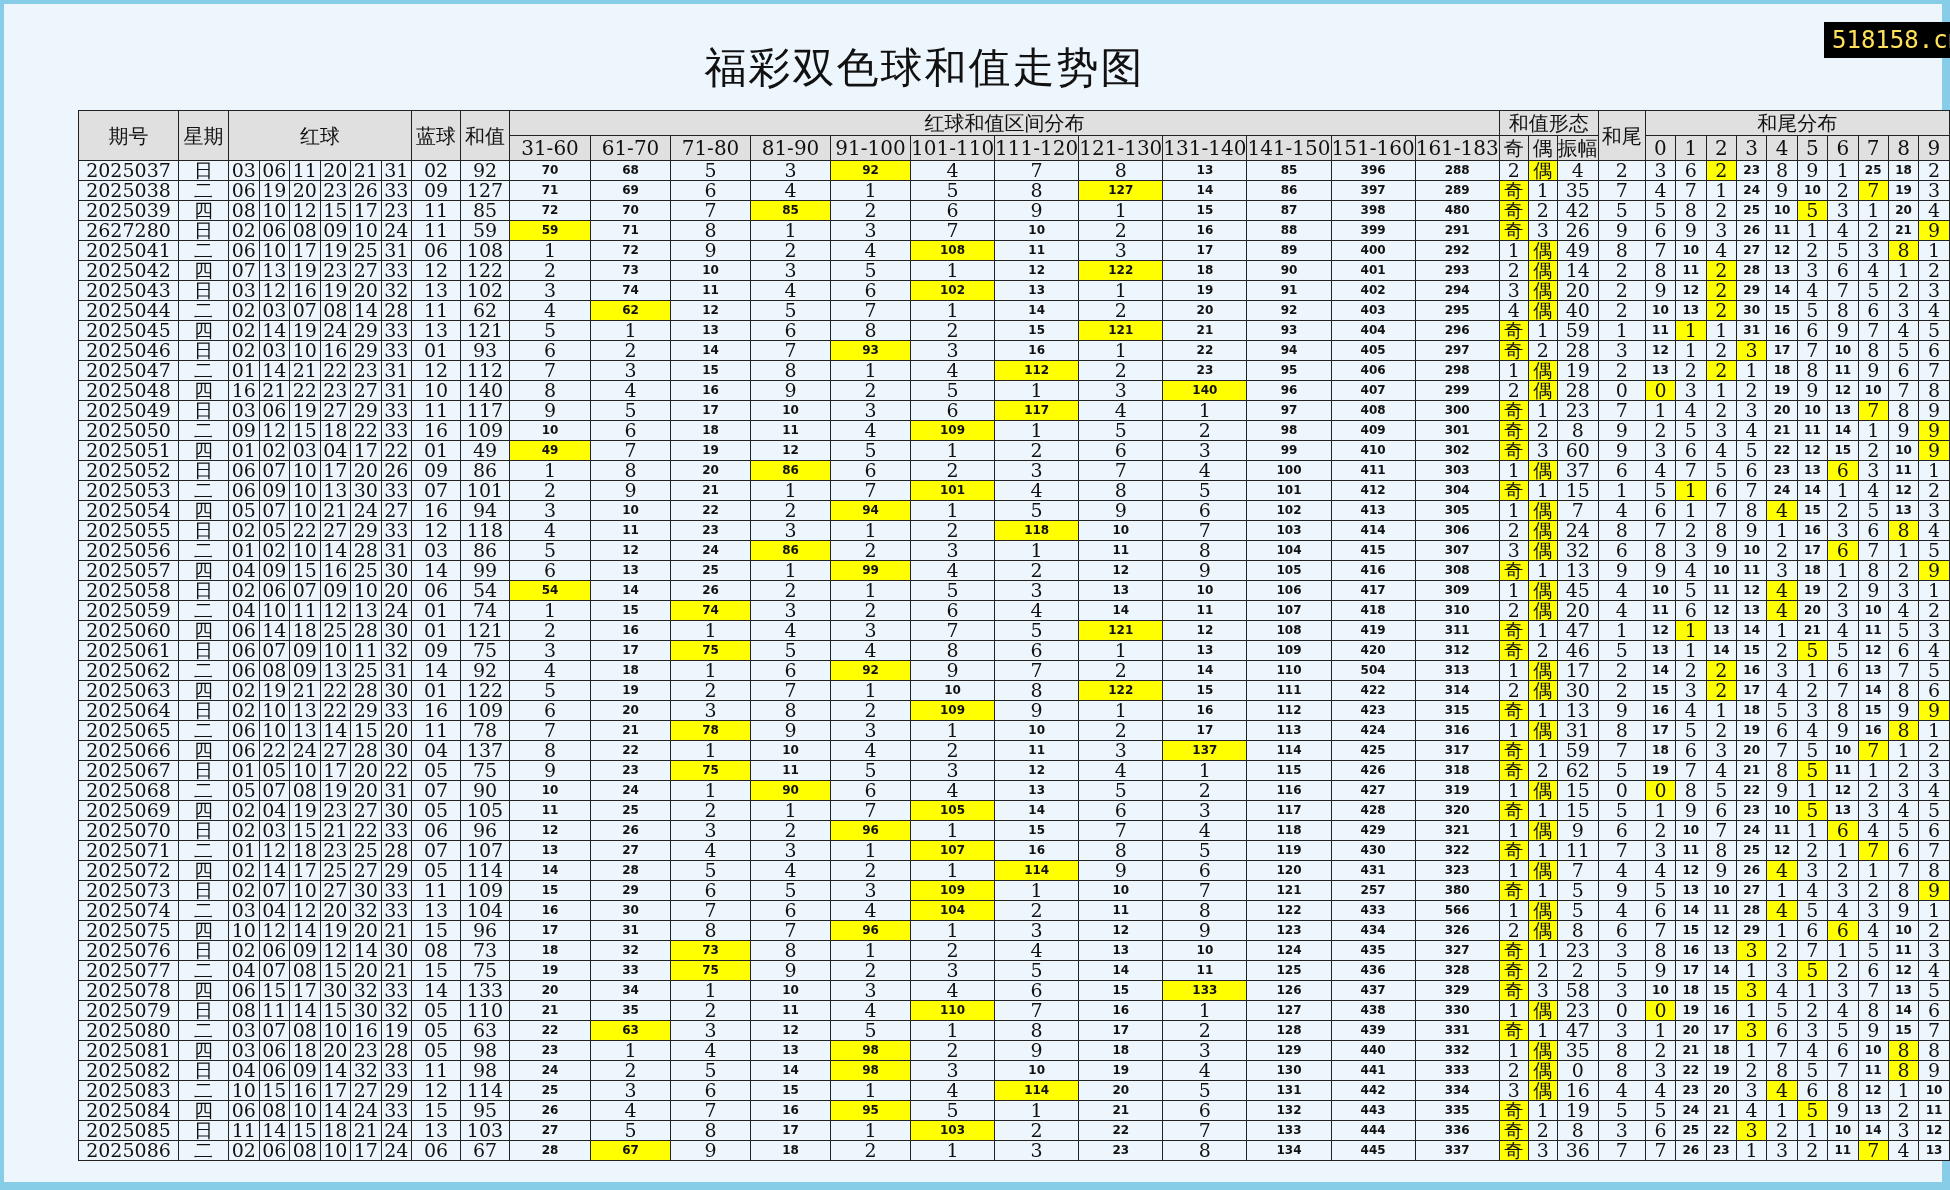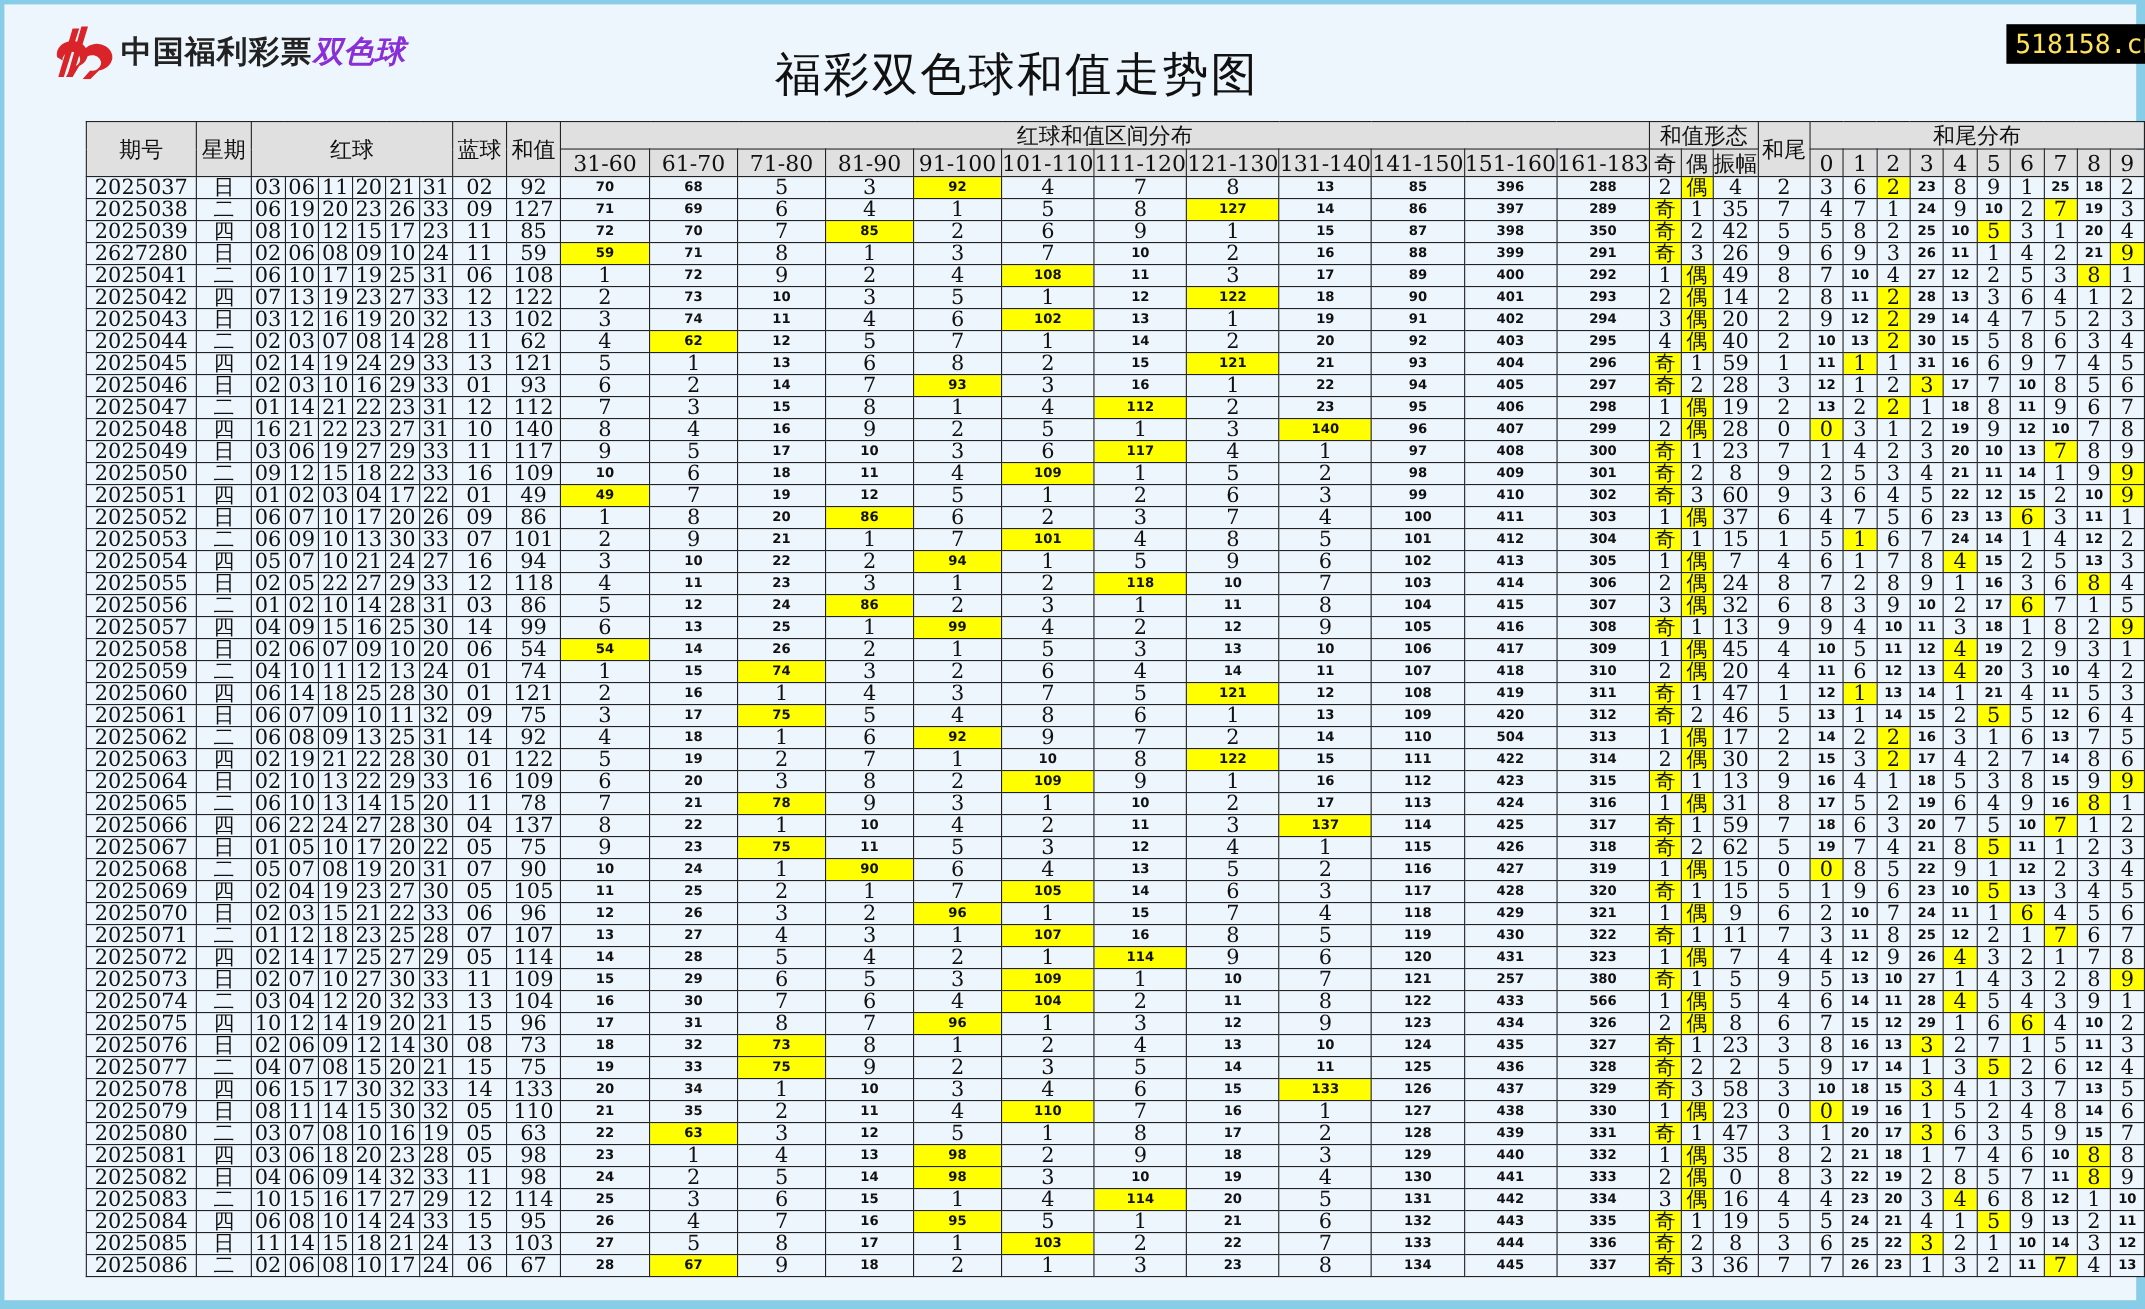--- a/index.html
+++ b/index.html
@@ -30,29 +30,20 @@
   }
   table.grid th { background:#e0e0e0; font-weight:normal; font-size:20px; height:24px; line-height:24px; }
   table.grid tbody td { background:#eef6fd; }
   table.grid td.hit { background:#ffff00; }
   table.grid td.sm { font-size:12px; font-weight:bold; font-family:"DejaVu Sans","Liberation Sans",sans-serif; }
 </style>
 </head>
 <body>
 
 <div class="frame">
-  <div class="logo">
-    <svg viewBox="0 0 60 50">
-      <path d="M8 30 a14 12 0 1 1 20 8 l-6 10 h-6 l5 -9 a8 7 0 1 0 -8 -6 z" fill="#d9252a"></path>
-      <path d="M30 32 a14 12 0 1 1 16 10 l-8 8 h-7 l7 -8 a8 7 0 1 0 -6 -8 z" fill="#d9252a"></path>
-      <path d="M22 4 l6 0 l-14 44 l-5 0 z M30 2 l6 0 l-14 46 l-5 0 z" fill="#d9252a"></path>
-    </svg>
-    <span class="logo-text">中国福利彩票</span>
-    <span class="logo-sub">双色球</span>
-  </div>
   <div class="site-badge">518158.cn</div>
 </div>
 <div class="title">福彩双色球和值走势图</div>
 
 <table class="grid">
   <colgroup id="cols">
       <col style="width: 100px;">
       <col style="width: 50px;">
       <col style="width: 30.5px;">
       <col style="width: 30.5px;">
@@ -221,21 +212,21 @@
         <td class="sm">70</td>
         <td>7</td>
         <td class="hit sm">85</td>
         <td>2</td>
         <td>6</td>
         <td>9</td>
         <td>1</td>
         <td class="sm">15</td>
         <td class="sm">87</td>
         <td class="sm">398</td>
-        <td class="sm">350</td>
+        <td class="sm">480</td>
         <td class="hit">奇</td>
         <td>2</td>
         <td>42</td>
         <td>5</td>
         <td>5</td>
         <td>8</td>
         <td>2</td>
         <td class="sm">25</td>
         <td class="sm">10</td>
         <td class="hit">5</td>

